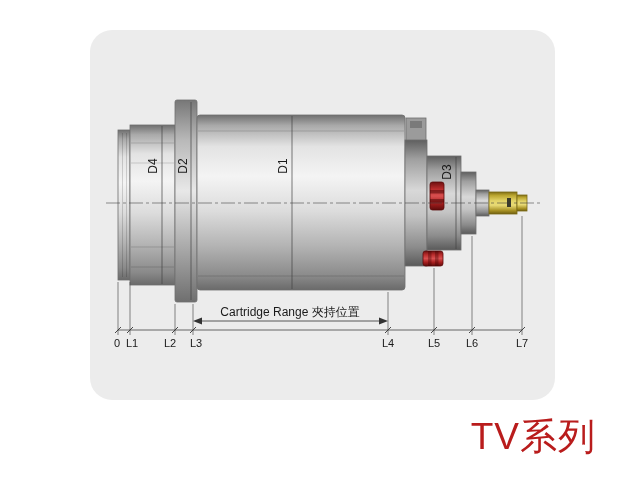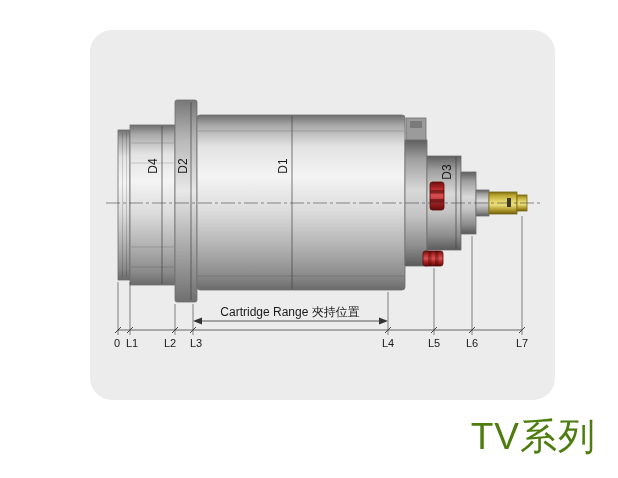--- a/index.html
+++ b/index.html
@@ -15,21 +15,21 @@
     left:90px;top:30px;
     width:465px;height:370px;
     background:#ececec;
     border-radius:22px;
   }
   .series-title{
     position:absolute;
     top:412px;
     right:22px;
     font-size:37px;
-    color:#4d7c0f;
+    color:#b91c1c;
     letter-spacing:1px;
     font-family:"Liberation Sans", sans-serif;
   }
   svg text{
     font-family:"Liberation Sans", sans-serif;
     fill:#1a1a1a;
   }
   .dim-label{font-size:11px;}
   .dia-label{font-size:12px;}
   .range-label{font-size:12px;}

